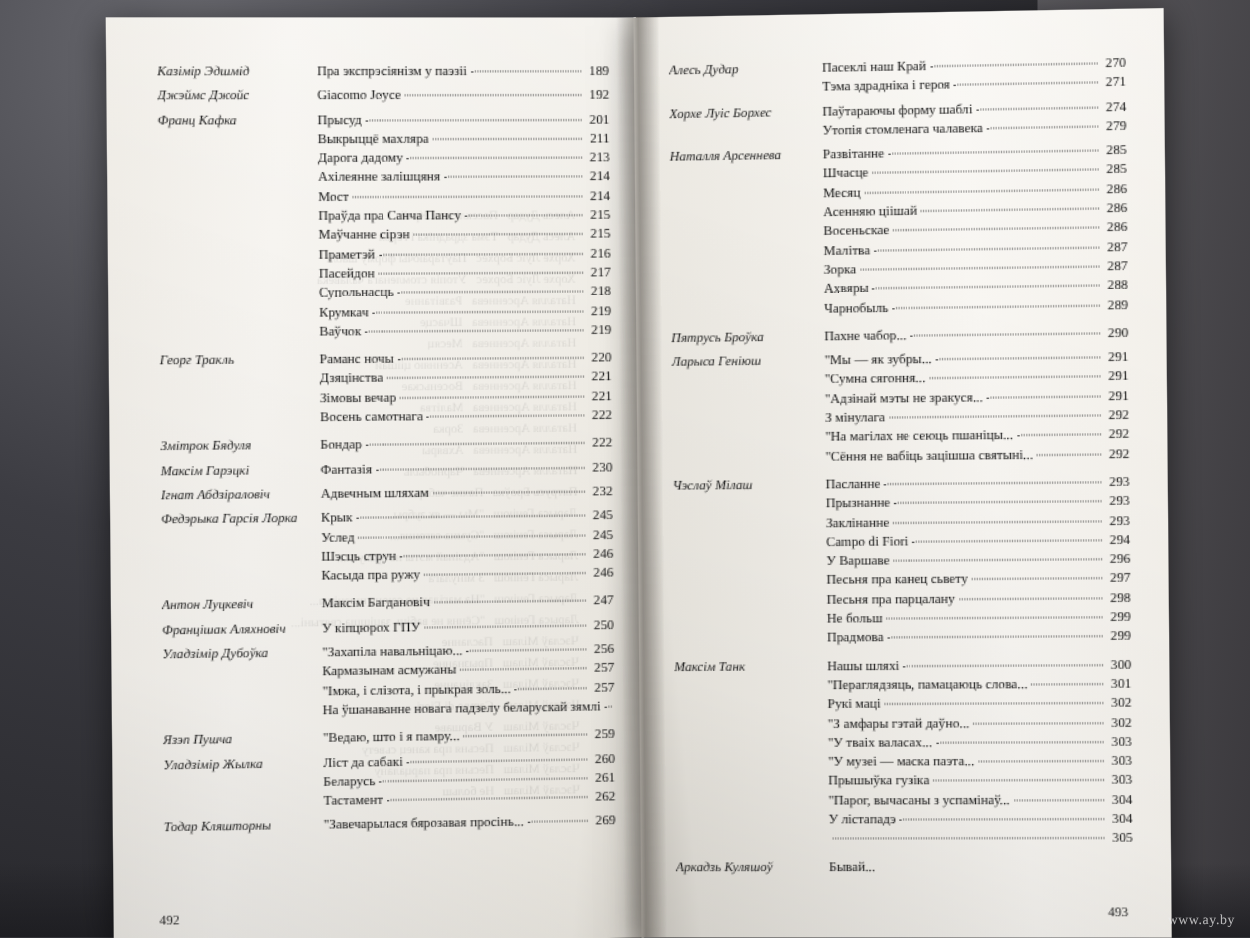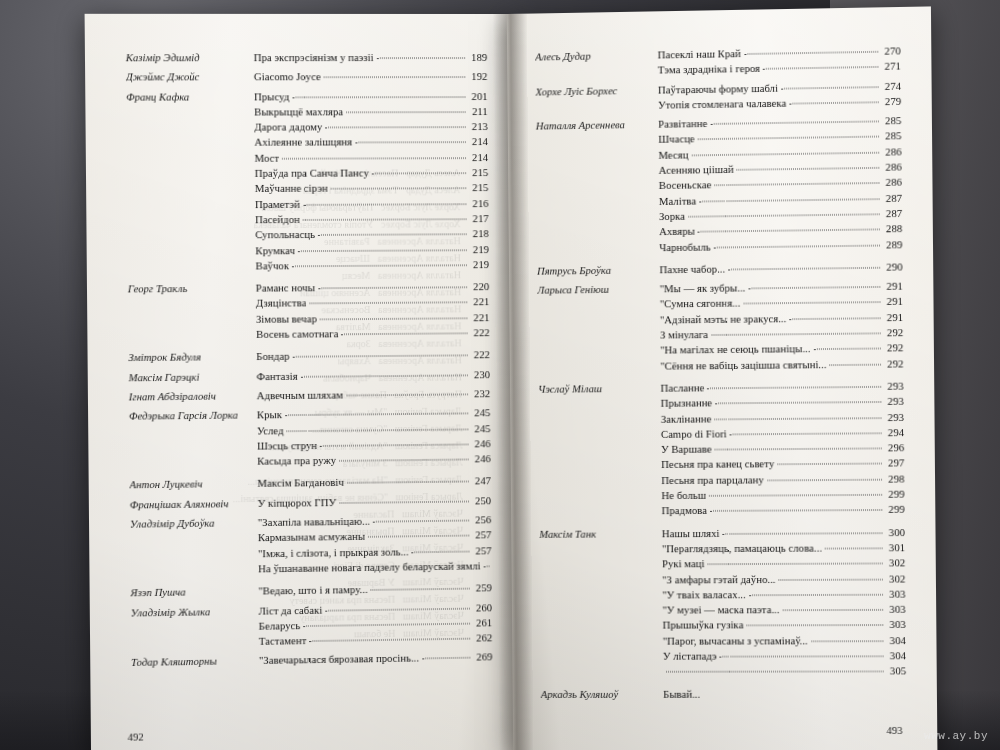--- a/index.html
+++ b/index.html
@@ -163,21 +163,21 @@
   .sheen {
     position: absolute;
     inset: 0;
     pointer-events: none;
     background: linear-gradient(200deg, rgba(255,255,255,0.35) 0%, rgba(255,255,255,0.0) 30%, rgba(0,0,0,0.03) 75%, rgba(0,0,0,0.10) 100%);
   }
   #watermark {
     position: absolute;
     right: 12px;
     bottom: 8px;
-    font-family: Liberation Mono, monospace;
+    font-family: Liberation Serif, serif;
     font-size: 11px;
     color: rgba(235,235,235,0.75);
     letter-spacing: 0.5px;
   }
 </style>
 </head>
 <body>
 
 <div id="scene">
   <div id="backdrop"></div>

